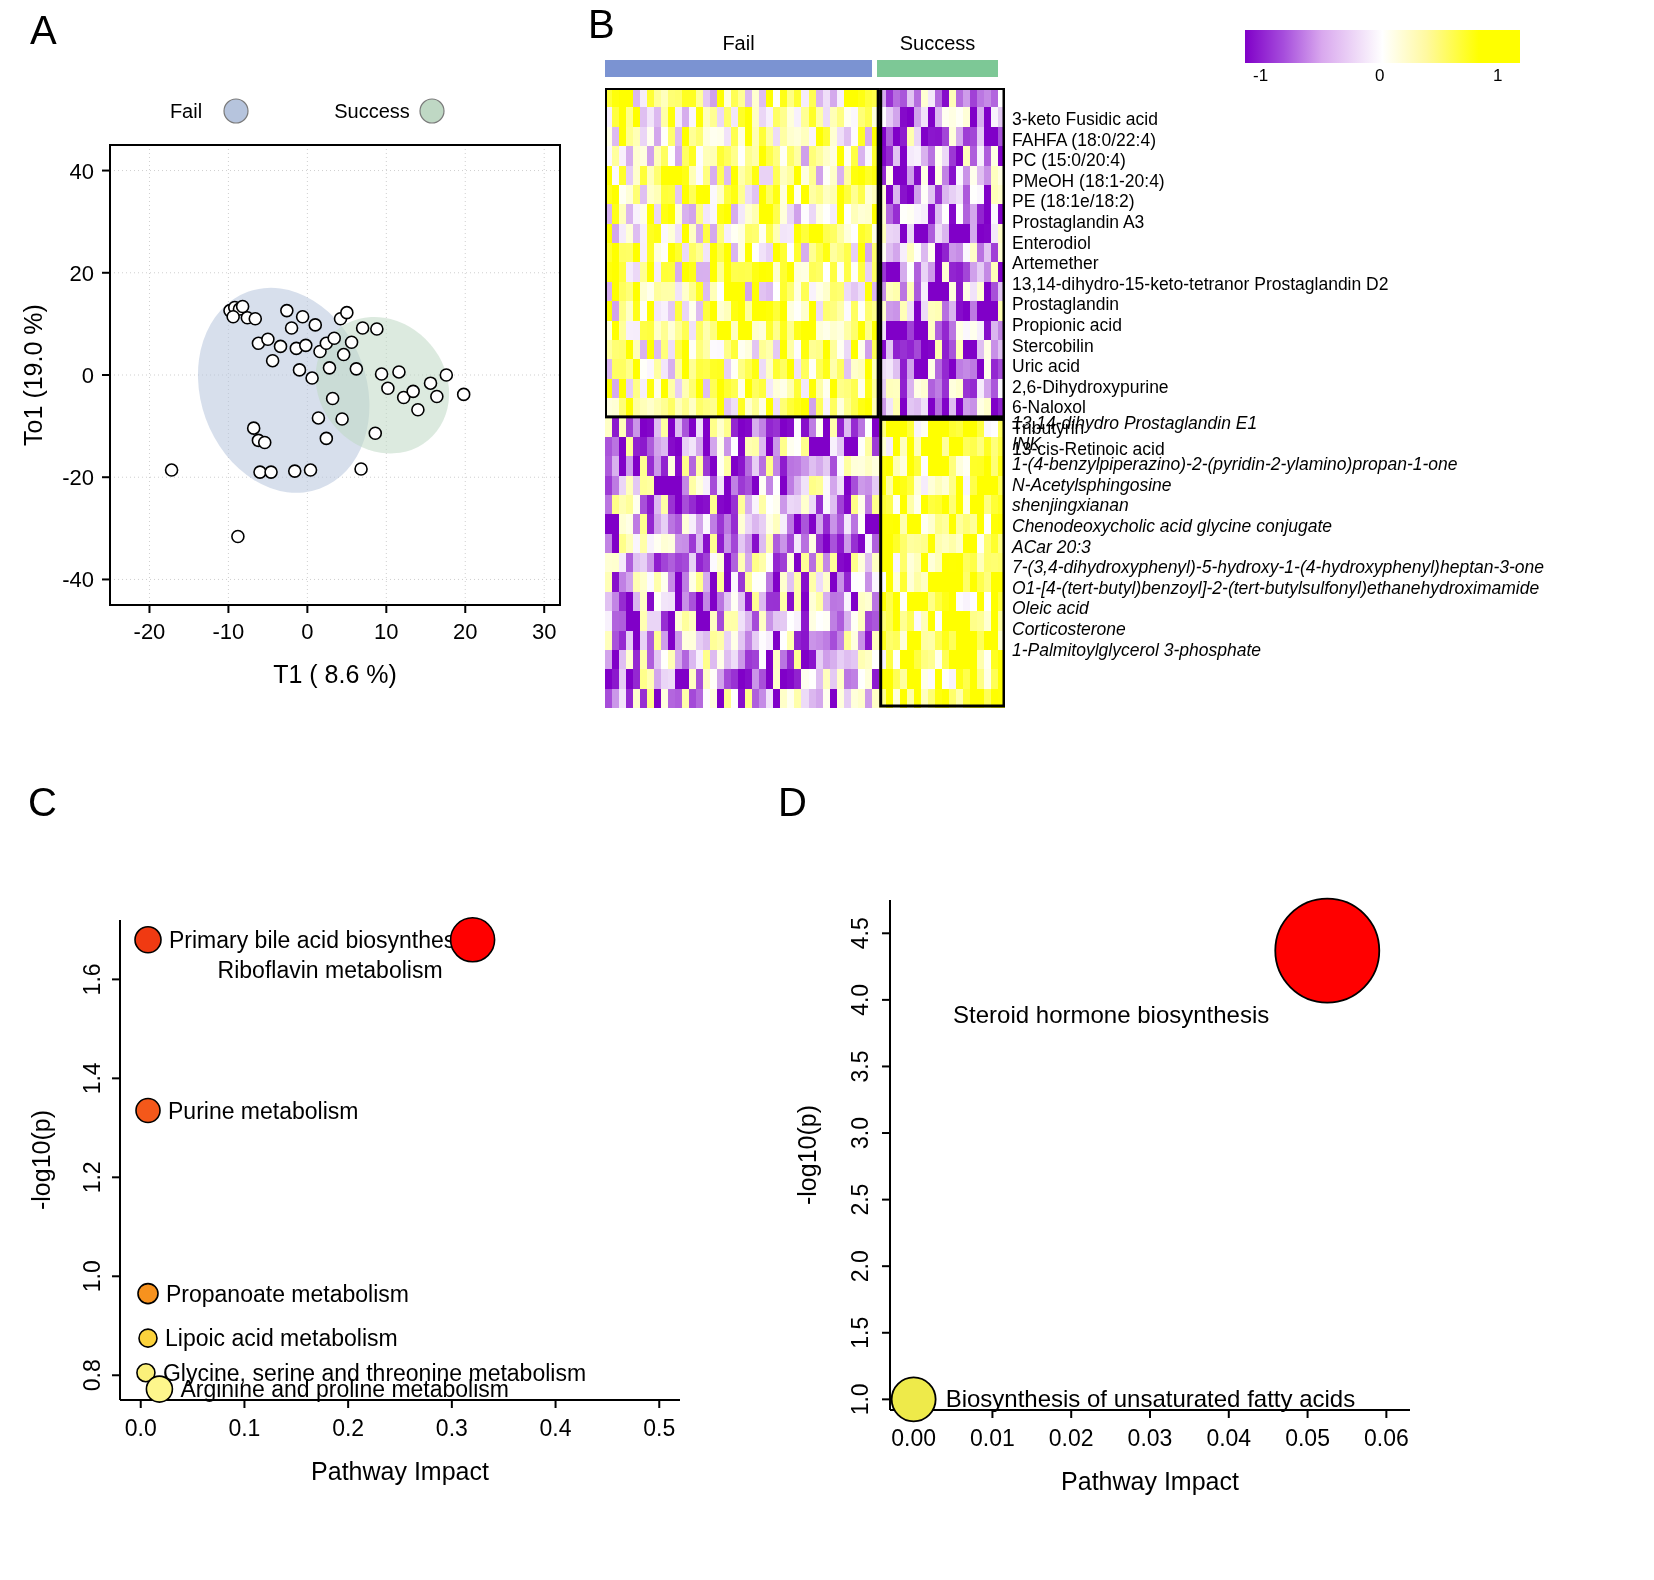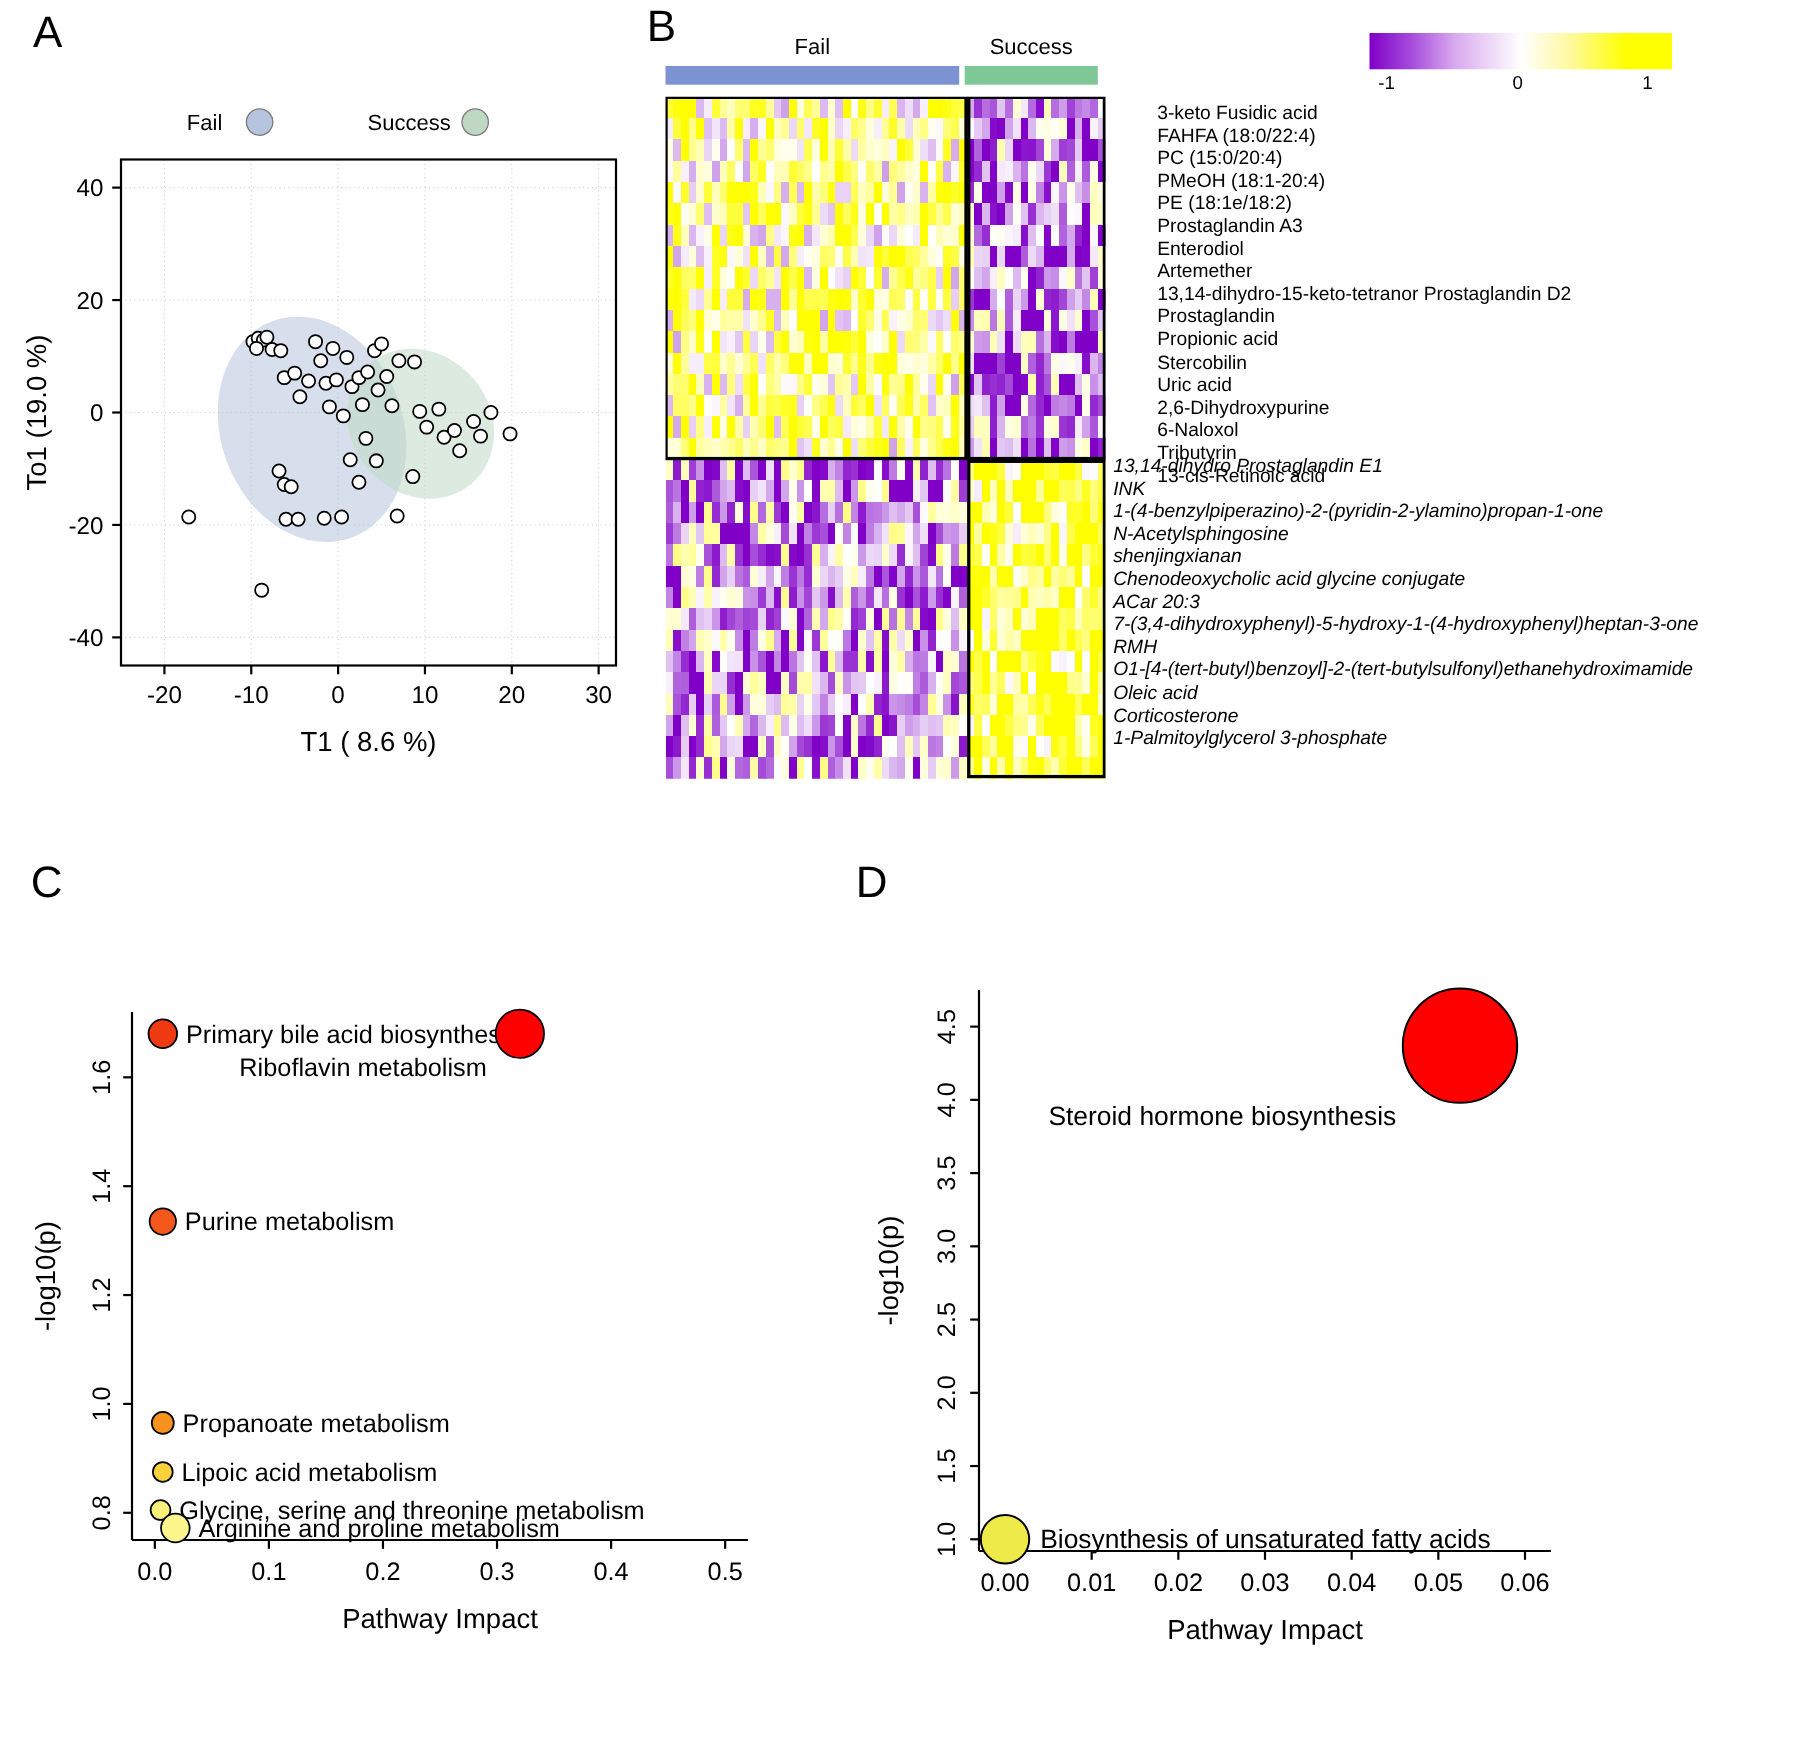--- a/index.html
+++ b/index.html
@@ -1949,21 +1949,21 @@
       <rect x="364.91" y="600.63" width="7.62" height="19.98" fill="rgb(255,255,0)" shape-rendering="crispEdges"></rect>
       <rect x="371.93" y="600.63" width="7.62" height="19.98" fill="rgb(255,255,0)" shape-rendering="crispEdges"></rect>
       <rect x="378.95" y="600.63" width="7.62" height="19.98" fill="rgb(255,255,87)" shape-rendering="crispEdges"></rect>
       <rect x="385.96" y="600.63" width="7.62" height="19.98" fill="rgb(255,255,0)" shape-rendering="crispEdges"></rect>
       <rect x="392.98" y="600.63" width="7.62" height="19.98" fill="rgb(255,255,3)" shape-rendering="crispEdges"></rect>
       <rect x="0.5" y="0.5" width="272.6842105263158" height="328.375" fill="none" stroke="#000" stroke-width="3"></rect>
       <rect x="275.6842105263158" y="0.5" width="123.31578947368422" height="328.375" fill="none" stroke="#000" stroke-width="3"></rect>
       <rect x="275.6842105263158" y="331.375" width="123.31578947368422" height="286.625" fill="none" stroke="#000" stroke-width="3"></rect>
     </svg>
 
-  <div id="hmLabelsTop" style="position:absolute;left:432px;top:92px;margin-left:40px;">
+  <div id="hmLabelsTop" style="position:absolute;left:432px;top:109px;">
       <div class="hm-label">3-keto Fusidic acid</div>
       <div class="hm-label">FAHFA (18:0/22:4)</div>
       <div class="hm-label">PC (15:0/20:4)</div>
       <div class="hm-label">PMeOH (18:1-20:4)</div>
       <div class="hm-label">PE (18:1e/18:2)</div>
       <div class="hm-label">Prostaglandin A3</div>
       <div class="hm-label">Enterodiol</div>
       <div class="hm-label">Artemether</div>
       <div class="hm-label">13,14-dihydro-15-keto-tetranor Prostaglandin D2</div>
       <div class="hm-label">Prostaglandin</div>
@@ -1977,21 +1977,20 @@
     </div>
   <div id="hmLabelsBottom" style="position:absolute;left:432px;top:413px;font-style:italic;">
       <div class="hm-label">13,14-dihydro Prostaglandin E1</div>
       <div class="hm-label">INK</div>
       <div class="hm-label">1-(4-benzylpiperazino)-2-(pyridin-2-ylamino)propan-1-one</div>
       <div class="hm-label">N-Acetylsphingosine</div>
       <div class="hm-label">shenjingxianan</div>
       <div class="hm-label">Chenodeoxycholic acid glycine conjugate</div>
       <div class="hm-label">ACar 20:3</div>
       <div class="hm-label">7-(3,4-dihydroxyphenyl)-5-hydroxy-1-(4-hydroxyphenyl)heptan-3-one</div>
-      <div class="hm-label">RMH</div>
       <div class="hm-label">O1-[4-(tert-butyl)benzoyl]-2-(tert-butylsulfonyl)ethanehydroximamide</div>
       <div class="hm-label">Oleic acid</div>
       <div class="hm-label">Corticosterone</div>
       <div class="hm-label">1-Palmitoylglycerol 3-phosphate</div>
     </div>
 
   <div style="position:absolute;left:665px;top:30px;width:275px;height:33px;background:linear-gradient(to right,#8000c8 0%,#a64ddc 14%,#d9a8ee 28%,#ffffff 50%,#fff9a0 66%,#ffff00 85%,#ffff00 100%);"></div>
   <div style="position:absolute;left:665px;top:66px;width:275px;height:24px;">
     <span class="cbar-tick" style="position:absolute;left:8px;top:0;">-1</span>
     <span class="cbar-tick" style="position:absolute;left:130px;top:0;">0</span>

